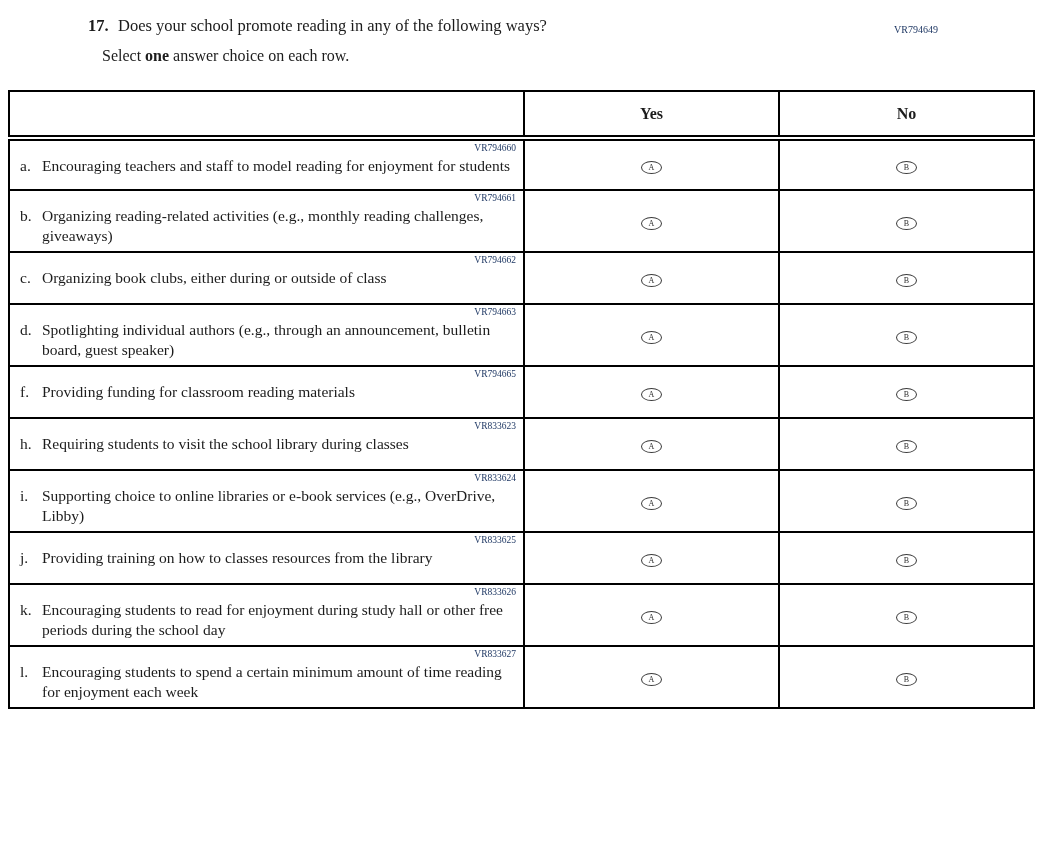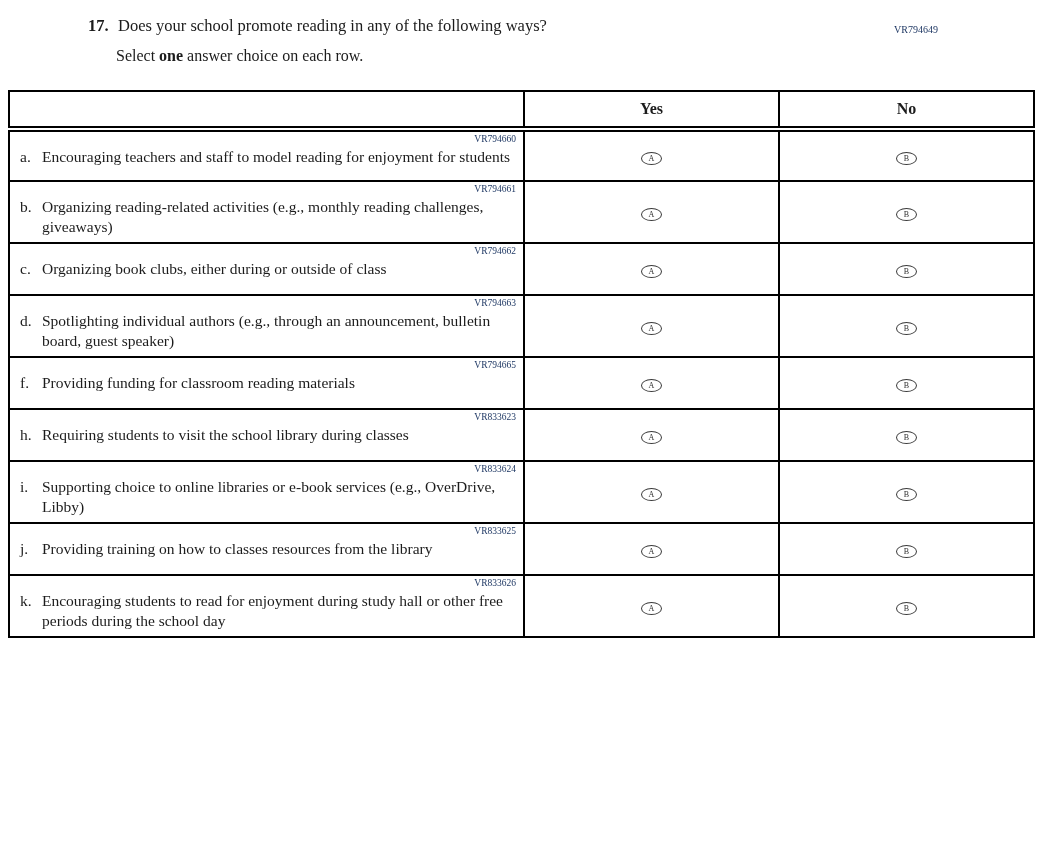--- a/index.html
+++ b/index.html
@@ -18,39 +18,39 @@
 
   
   .top-code{
     position:absolute;top:8px;left:846px;
     font-size:10px;color:var(--code-color);margin-left:48px;
   }
 
   
   .question{margin:16px 0 0 88px;font-size:16.5px;}
   .qnum{display:inline-block;width:30px;font-weight:bold;}
-  .instruction{margin:11px 0 0 28px;font-size:16px;}
+  .instruction{margin:11px 0 0 14px;font-size:16px;}
   .b{font-weight:bold;}
 
   
   table.qtable{
     margin:25px 0 0 8px;
     width:1025px;
     border-collapse:collapse;
     table-layout:fixed;
     border:2px solid var(--border-color);
   }
   col.c-stub{width:515px;}
   col.c-opt{width:255px;}
   .qtable th,.qtable td{border:2px solid var(--border-color);}
   .qtable thead th{
-    height:30px;
+    height:47px;
     font-size:16px;font-weight:bold;text-align:center;vertical-align:middle;
     border-bottom:6px double var(--border-color);
-    padding:8px;
+    padding:0;
     border-radius:11px;
   }
   .stub-cell{
     vertical-align:top;
     padding:1px 6px 6px 10px;
     height:52px;
   }
   .row-code{
     text-align:right;
     font-size:9.5px;line-height:12px;
@@ -237,16 +237,31 @@
       </div>
     </td>
     <td class="opt-cell">
       <span class="bubble">A</span>
     </td>
     <td class="opt-cell">
       <span class="bubble">B</span>
     </td>
   </tr>
 
+  <tr>
+    <td class="stub-cell">
+      <div class="row-code">VR833627</div>
+      <div class="row-item">
+        <span class="row-letter">l.</span>
+        <span class="row-text">Encouraging students to spend a certain minimum amount of time reading for enjoyment each week</span>
+      </div>
+    </td>
+    <td class="opt-cell">
+      <span class="bubble">A</span>
+    </td>
+    <td class="opt-cell">
+      <span class="bubble">B</span>
+    </td>
+  </tr>
 </tbody>
   </table>
 
 </div>
 
 </body></html>

